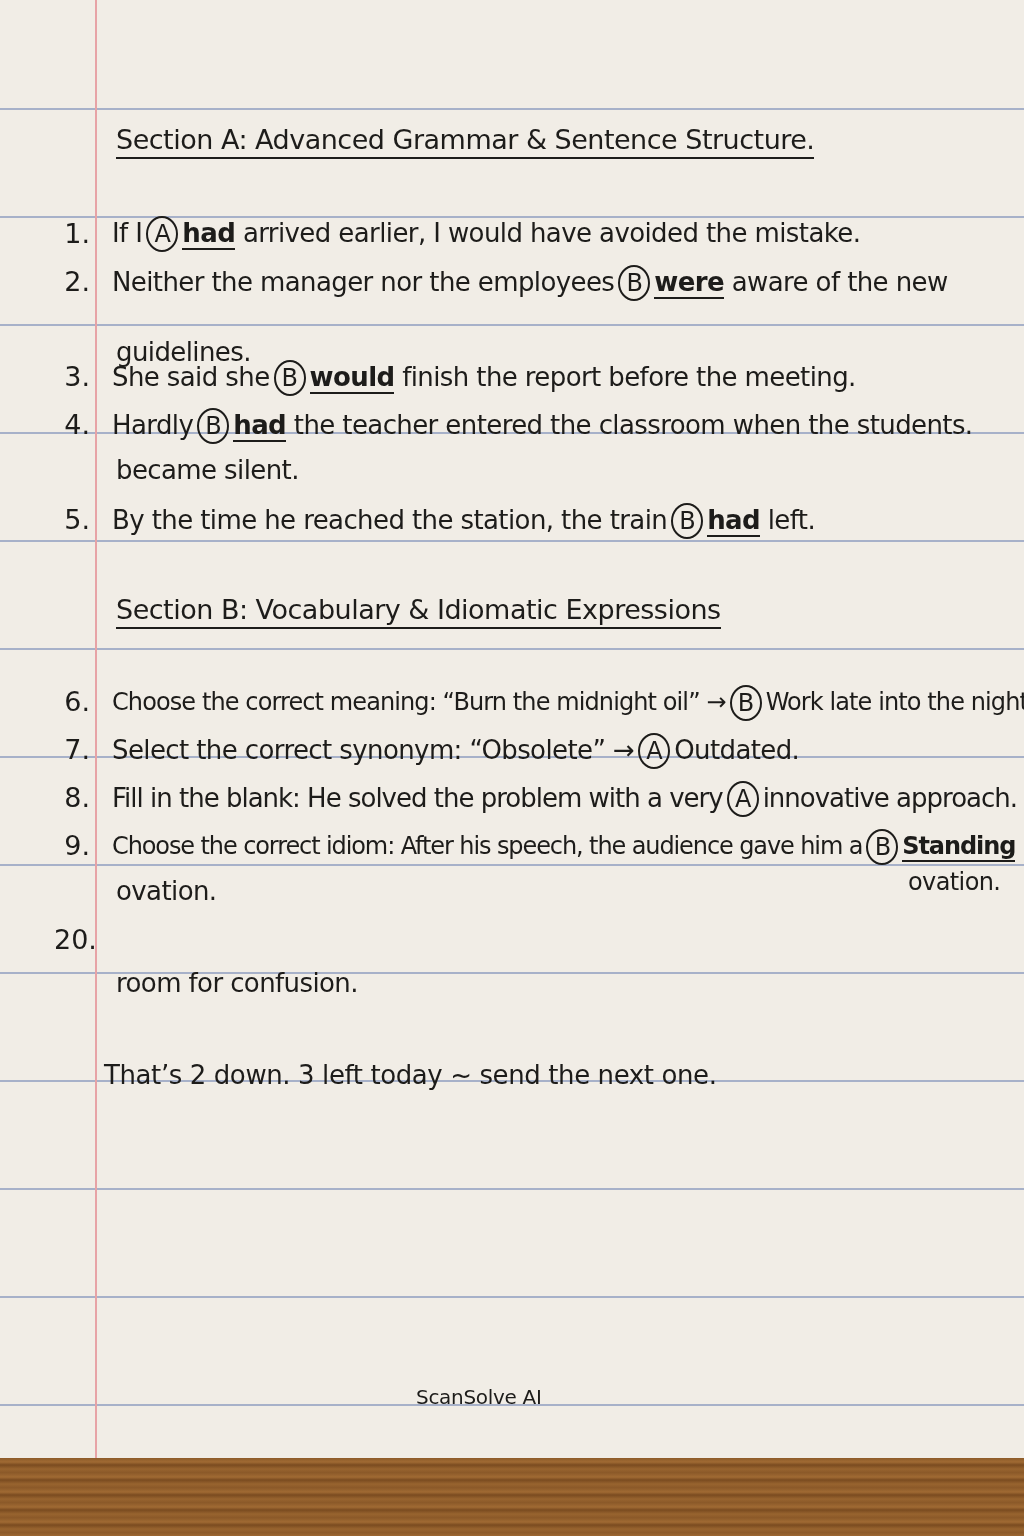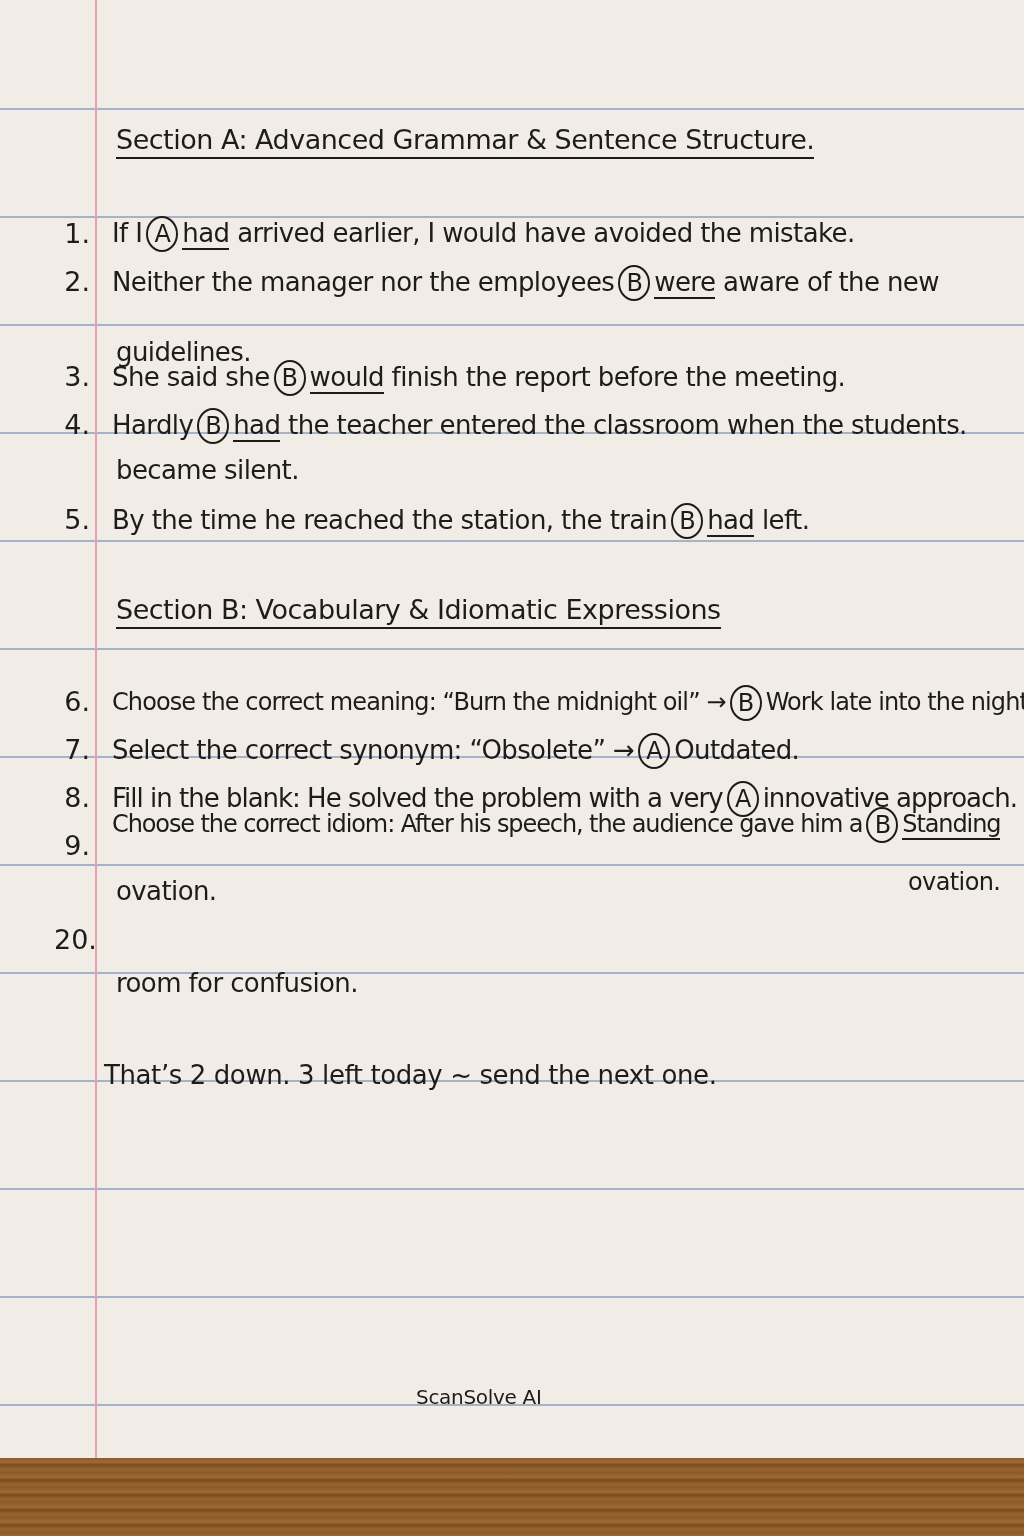--- a/index.html
+++ b/index.html
@@ -26,21 +26,21 @@
   }
   .ink { color:#1d1c1a; position:absolute; white-space:nowrap; font-family:"DejaVu Sans", sans-serif; }
   .heading { font-size:27px; left:116px; letter-spacing:-0.5px; }
   .heading span { border-bottom:2px solid #1d1c1a; padding-bottom:2px; }
   .num { position:absolute; font-size:27px; color:#1d1c1a; width:40px; text-align:right; }
   .line { font-size:26px; letter-spacing:-0.6px; }
   .circ {
     display:inline-block; width:28px; height:32px; border:2px solid #1d1c1a; border-radius:50%;
     text-align:center; line-height:32px; font-size:24px; margin:0 4px; vertical-align:middle;
   }
-  .ans { border-bottom:2px solid #1d1c1a; }
+  .ans { border-bottom:2px solid #1d1c1a;font-weight:bold; }
   .note { font-size:26px; left:104px; letter-spacing:-0.4px; }
   .brand { font-size:20px; left:416px; top:1385px; letter-spacing:-0.3px; }
 </style>
 </head>
 <body>
 
 <div class="page">
   <div class="margin-line"></div>
 
   <div class="ink heading" style="top:124px;"><span>Section A: Advanced Grammar &amp; Sentence Structure.</span></div>
@@ -83,21 +83,21 @@
   <div class="ink line" style="left:112px; top:733px;">
     <span>Select the correct synonym: “Obsolete” →</span><span class="circ">A</span><span>Outdated.</span>
   </div>
 
   <div class="num" style="left:50px; top:782px;">8.</div>
   <div class="ink line" style="left:112px; top:781px; letter-spacing:-1px;">
     <span>Fill in the blank: He solved the problem with a very</span><span class="circ">A</span><span>innovative</span> <span>approach.</span>
   </div>
 
   <div class="num" style="left:50px; top:830px;">9.</div>
-  <div class="ink line" style="left:112px; top:807px; font-size:24px; letter-spacing:-1.1px;">
+  <div class="ink line" style="left:112px; top:829px; font-size:24px; letter-spacing:-1.1px;">
     <span>Choose the correct idiom: After his speech, the audience gave him a</span><span class="circ">B</span><span class="ans">Standing</span>
   </div>
   <div class="ink line" style="left:116px; top:876px;">ovation.</div>
   <div class="ink line" style="left:908px; top:868px; font-size:24px;">ovation.</div>
 
   <div class="num" style="left:54px; top:924px;">20.</div>
   <div class="ink line" style="left:116px; top:968px;">room for confusion.</div>
 
   <div class="ink note" style="top:1060px;">That’s 2 down. 3 left today ~ send the next one.</div>
 

